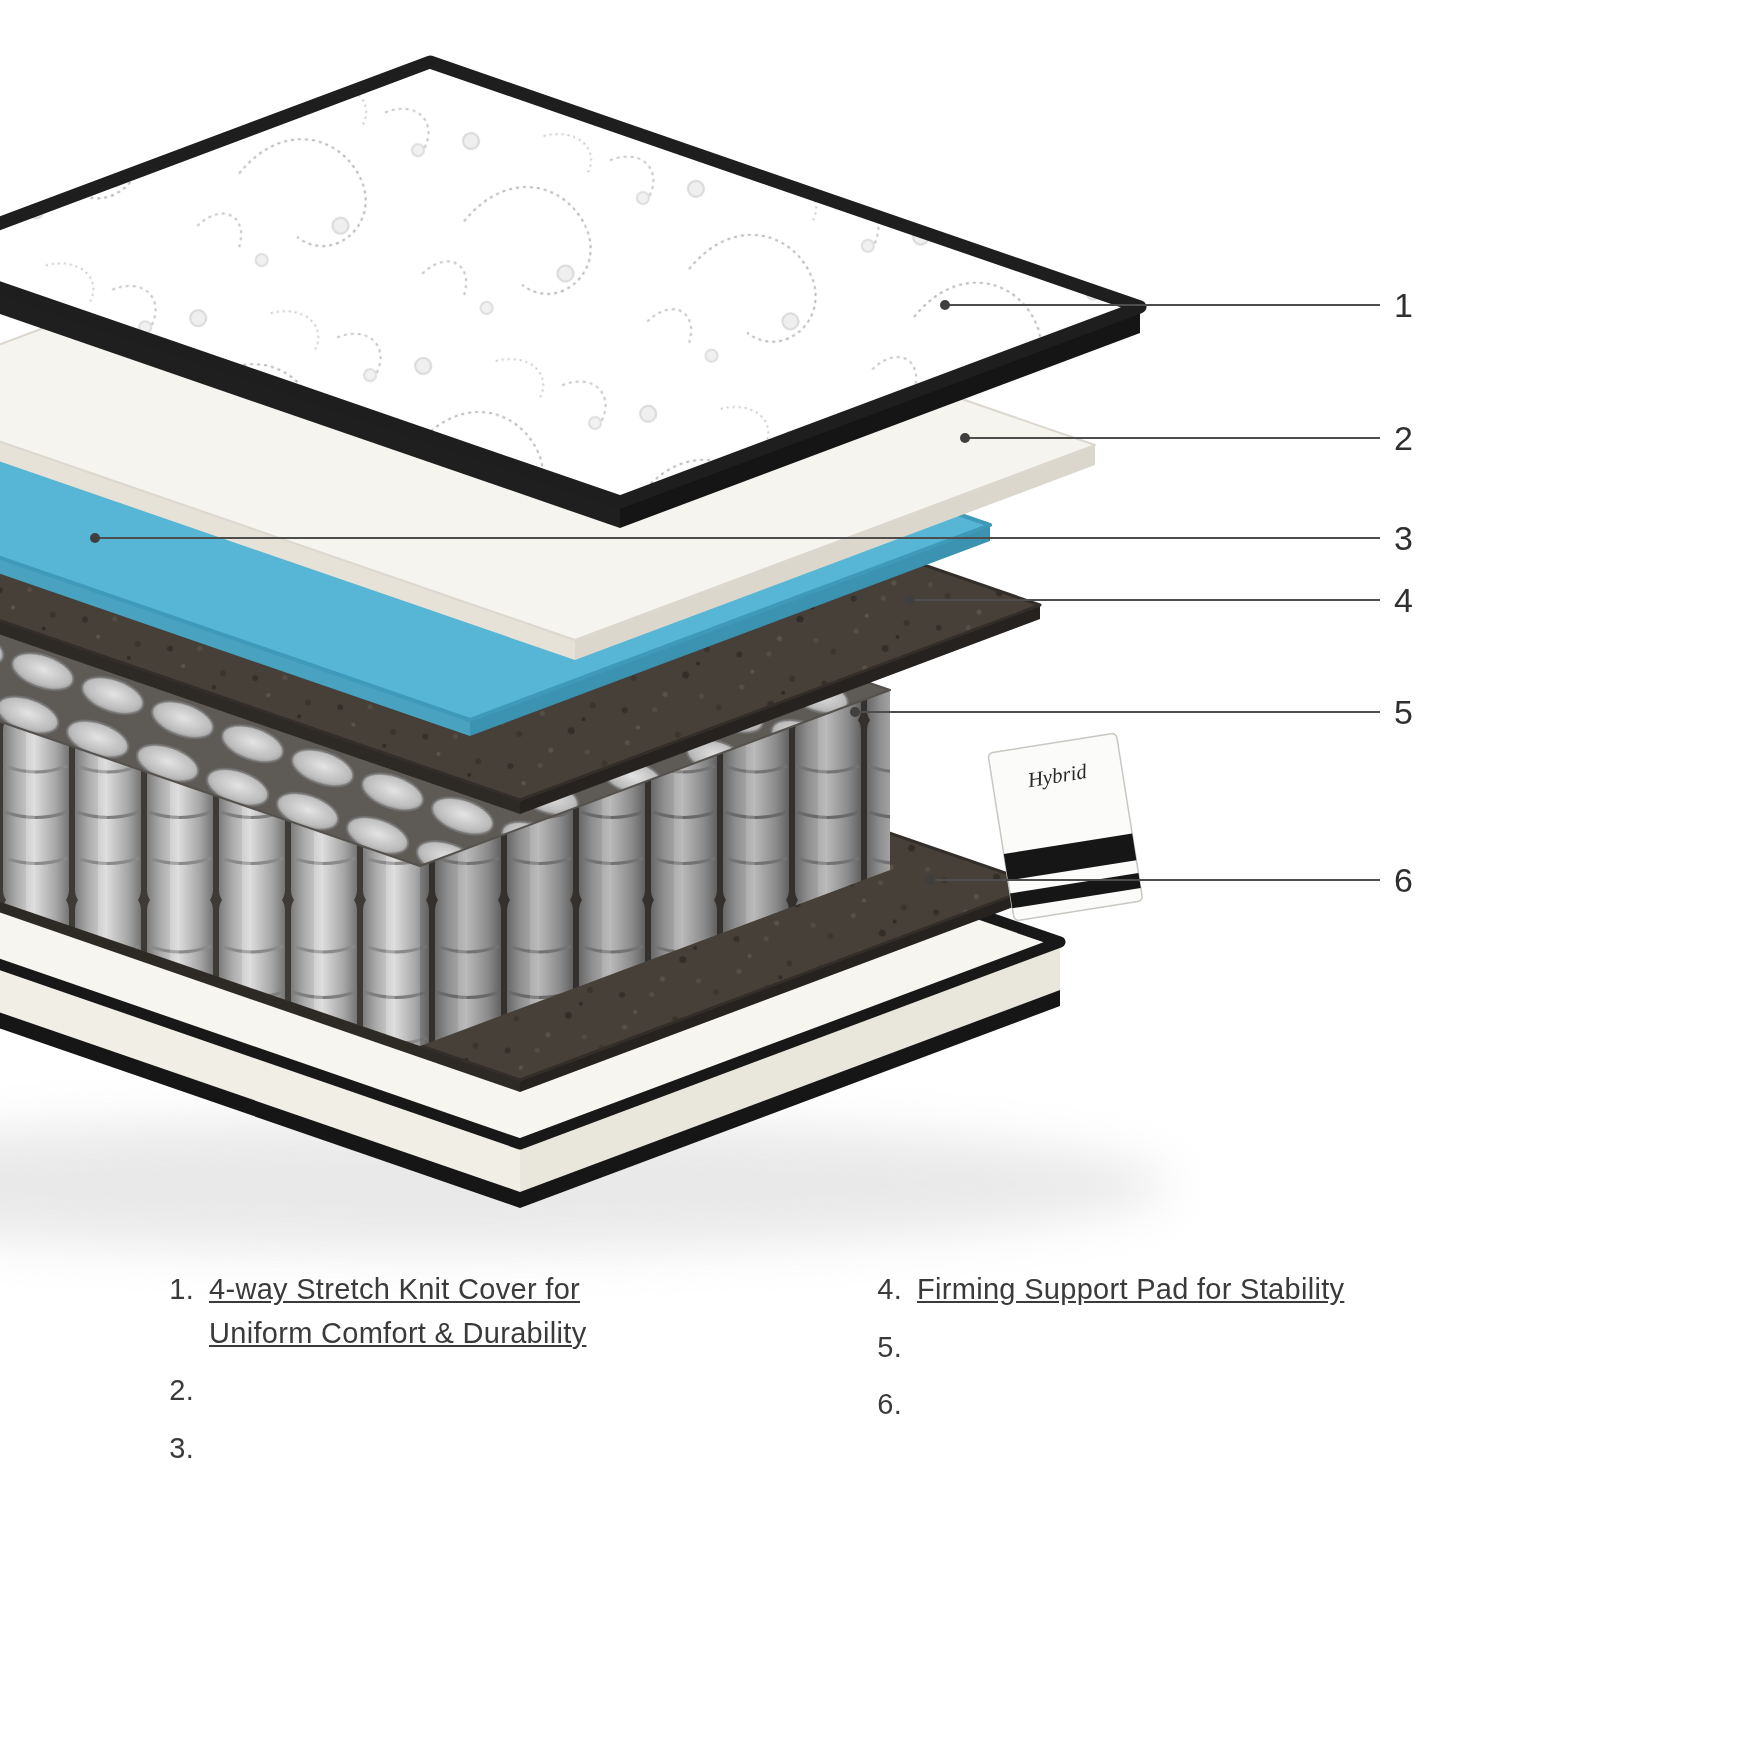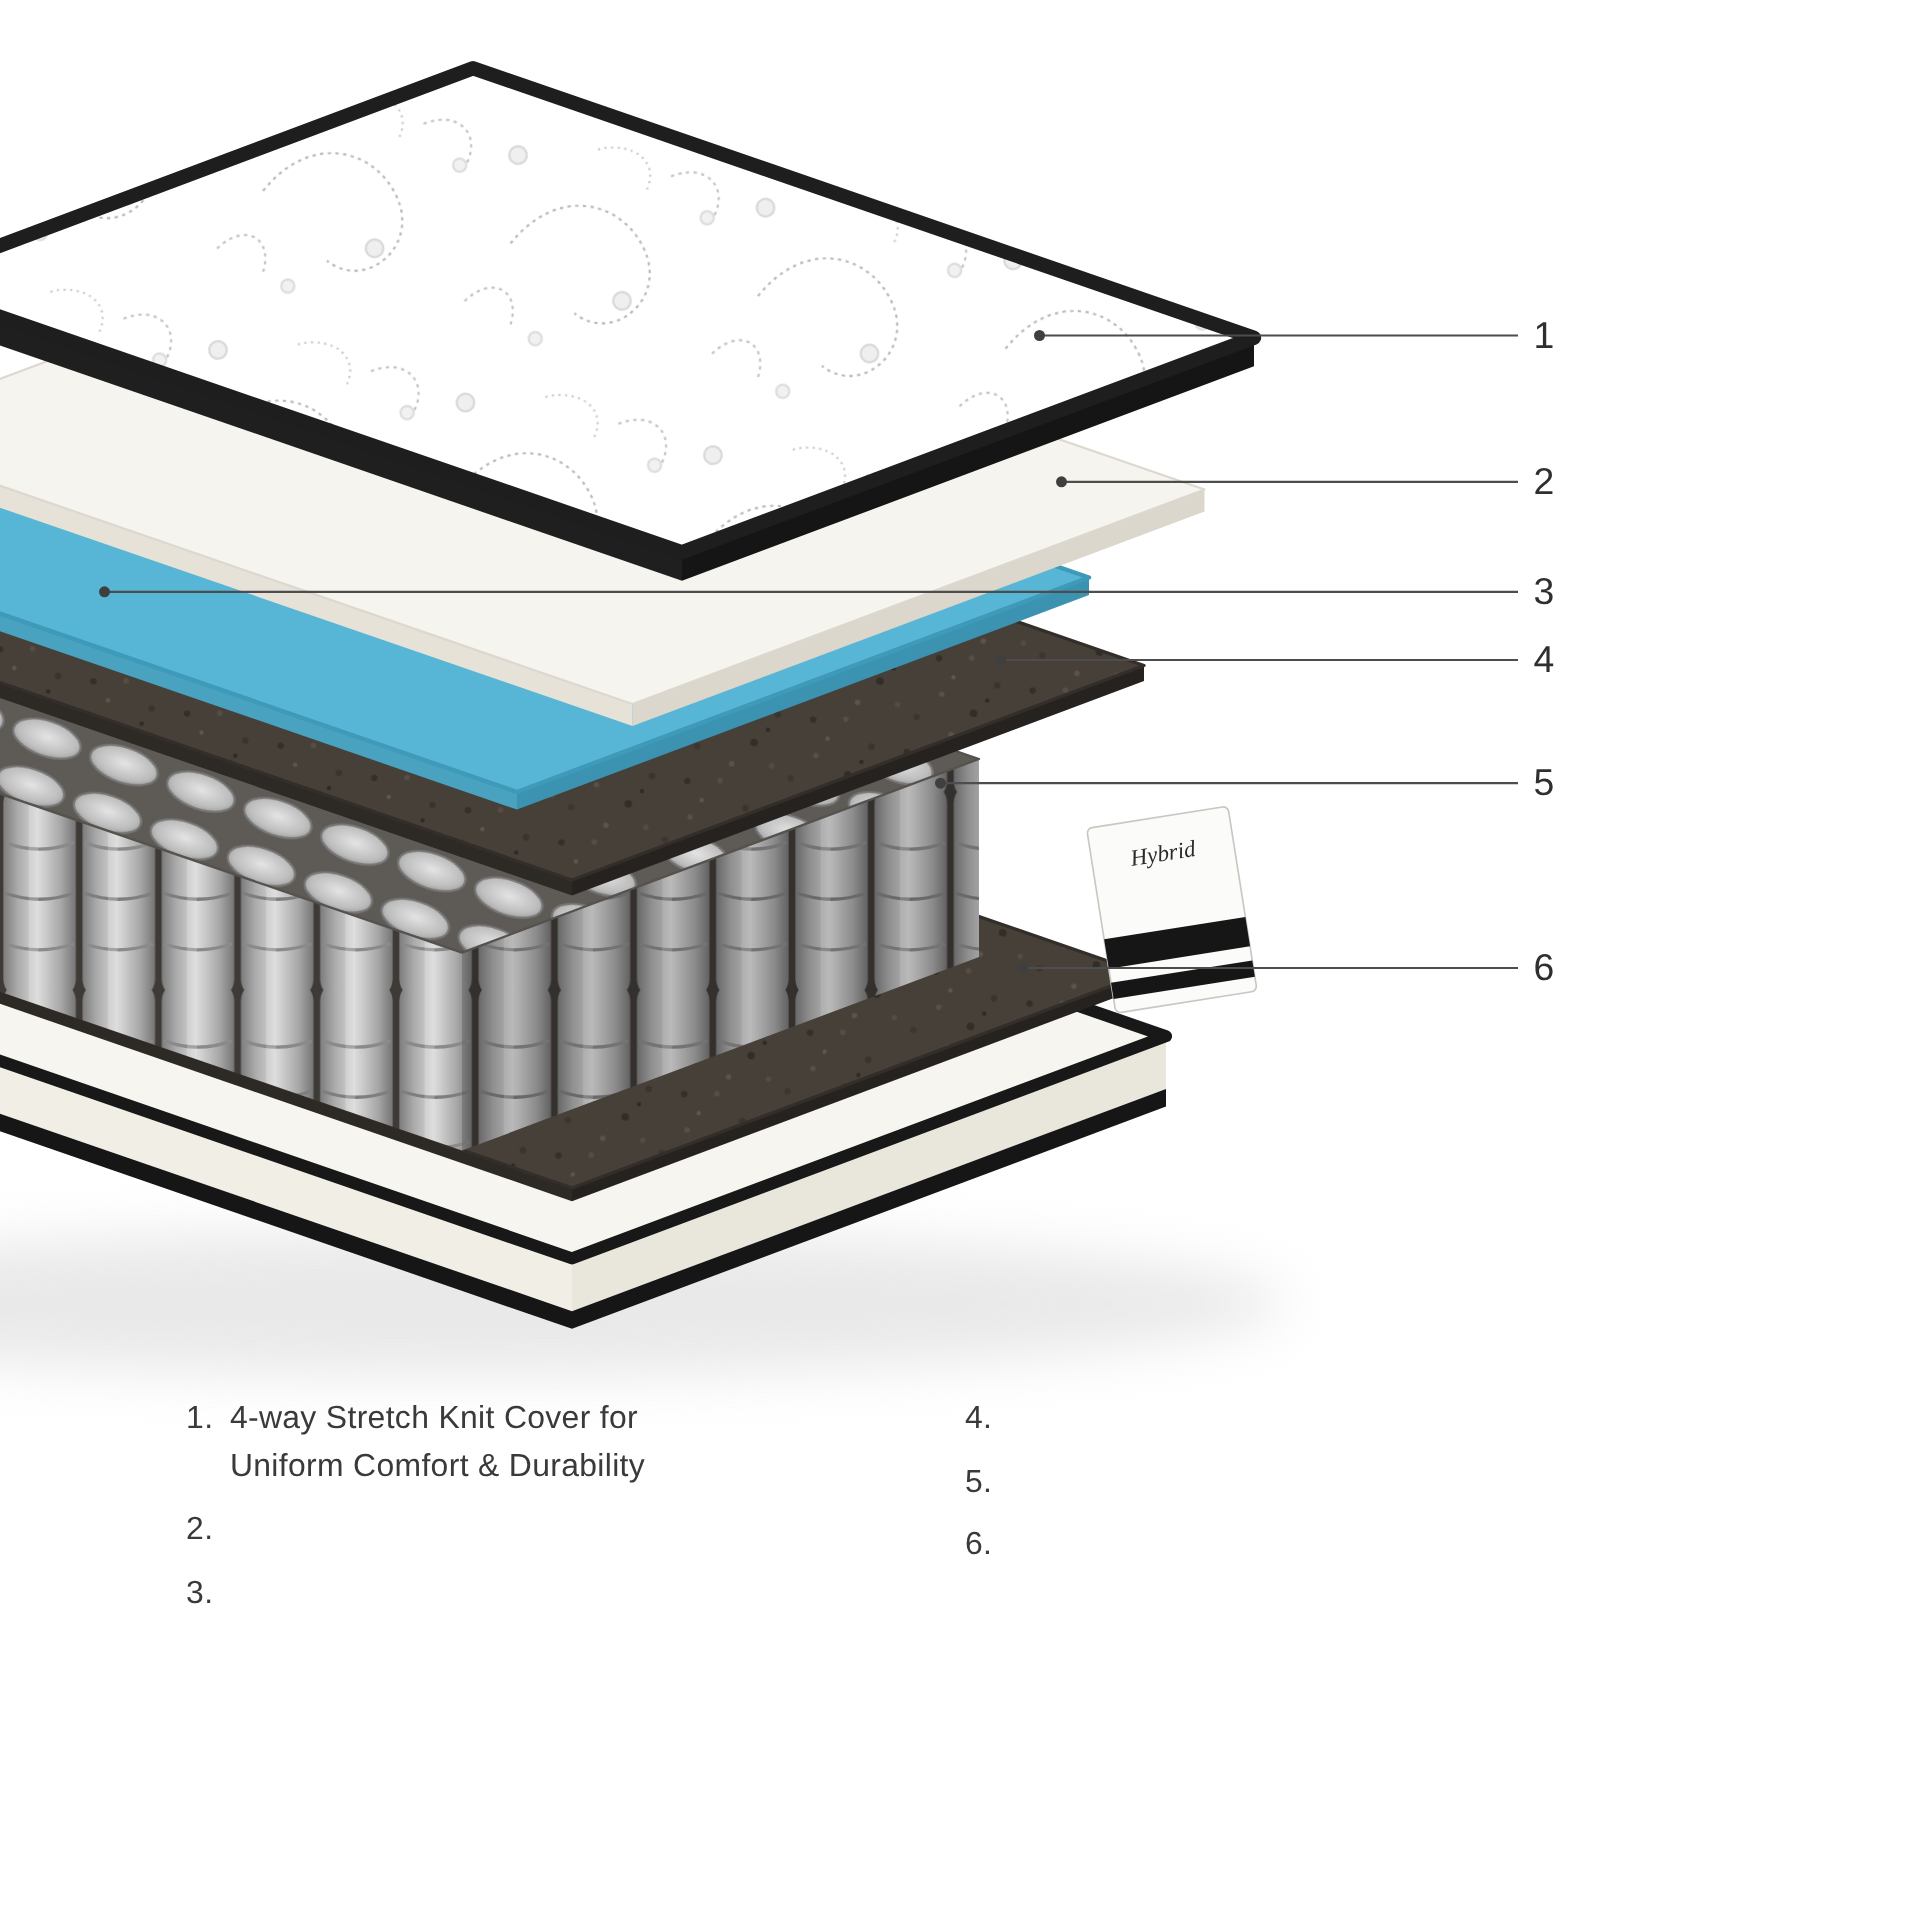--- a/index.html
+++ b/index.html
@@ -15,21 +15,21 @@
     letter-spacing:1px;
     line-height:1;
   }
 
   .legend{position:absolute;top:1268px;left:0;width:1750px;color:#3a3a3a;}
   .legend-col{position:absolute;top:0;}
   .legend-col.left{left:150px;width:700px;}
   .legend-col.right{left:858px;width:640px;}
   .legend-item{display:flex;margin-bottom:14px;font-size:29px;line-height:1.5;letter-spacing:0.3px;}
   .legend-num{flex:0 0 44px;text-align:right;margin-right:15px;}
-  .legend-text{white-space:pre-line;}
+  .legend-text{white-space:pre-line;text-decoration:underline;}
 </style>
 </head>
 <body>
 
 <div class="stage">
 
   <svg class="illustration" viewBox="0 0 1750 1750" xmlns="http://www.w3.org/2000/svg">
     <defs>
       <filter id="soft" x="-40%" y="-40%" width="180%" height="180%">
         <feGaussianBlur stdDeviation="24"></feGaussianBlur>
@@ -179,20 +179,21 @@
       <div class="legend-item">
         <span class="legend-num">2.</span>
       </div>
       <div class="legend-item">
         <span class="legend-num">3.</span>
       </div>
     </div>
     <div class="legend-col right">
       <div class="legend-item">
         <span class="legend-num">4.</span>
+        <span class="legend-text">Firming Support Pad for Stability</span>
       </div>
       <div class="legend-item">
         <span class="legend-num">5.</span>
       </div>
       <div class="legend-item">
         <span class="legend-num">6.</span>
       </div>
     </div>
   </div>
 

